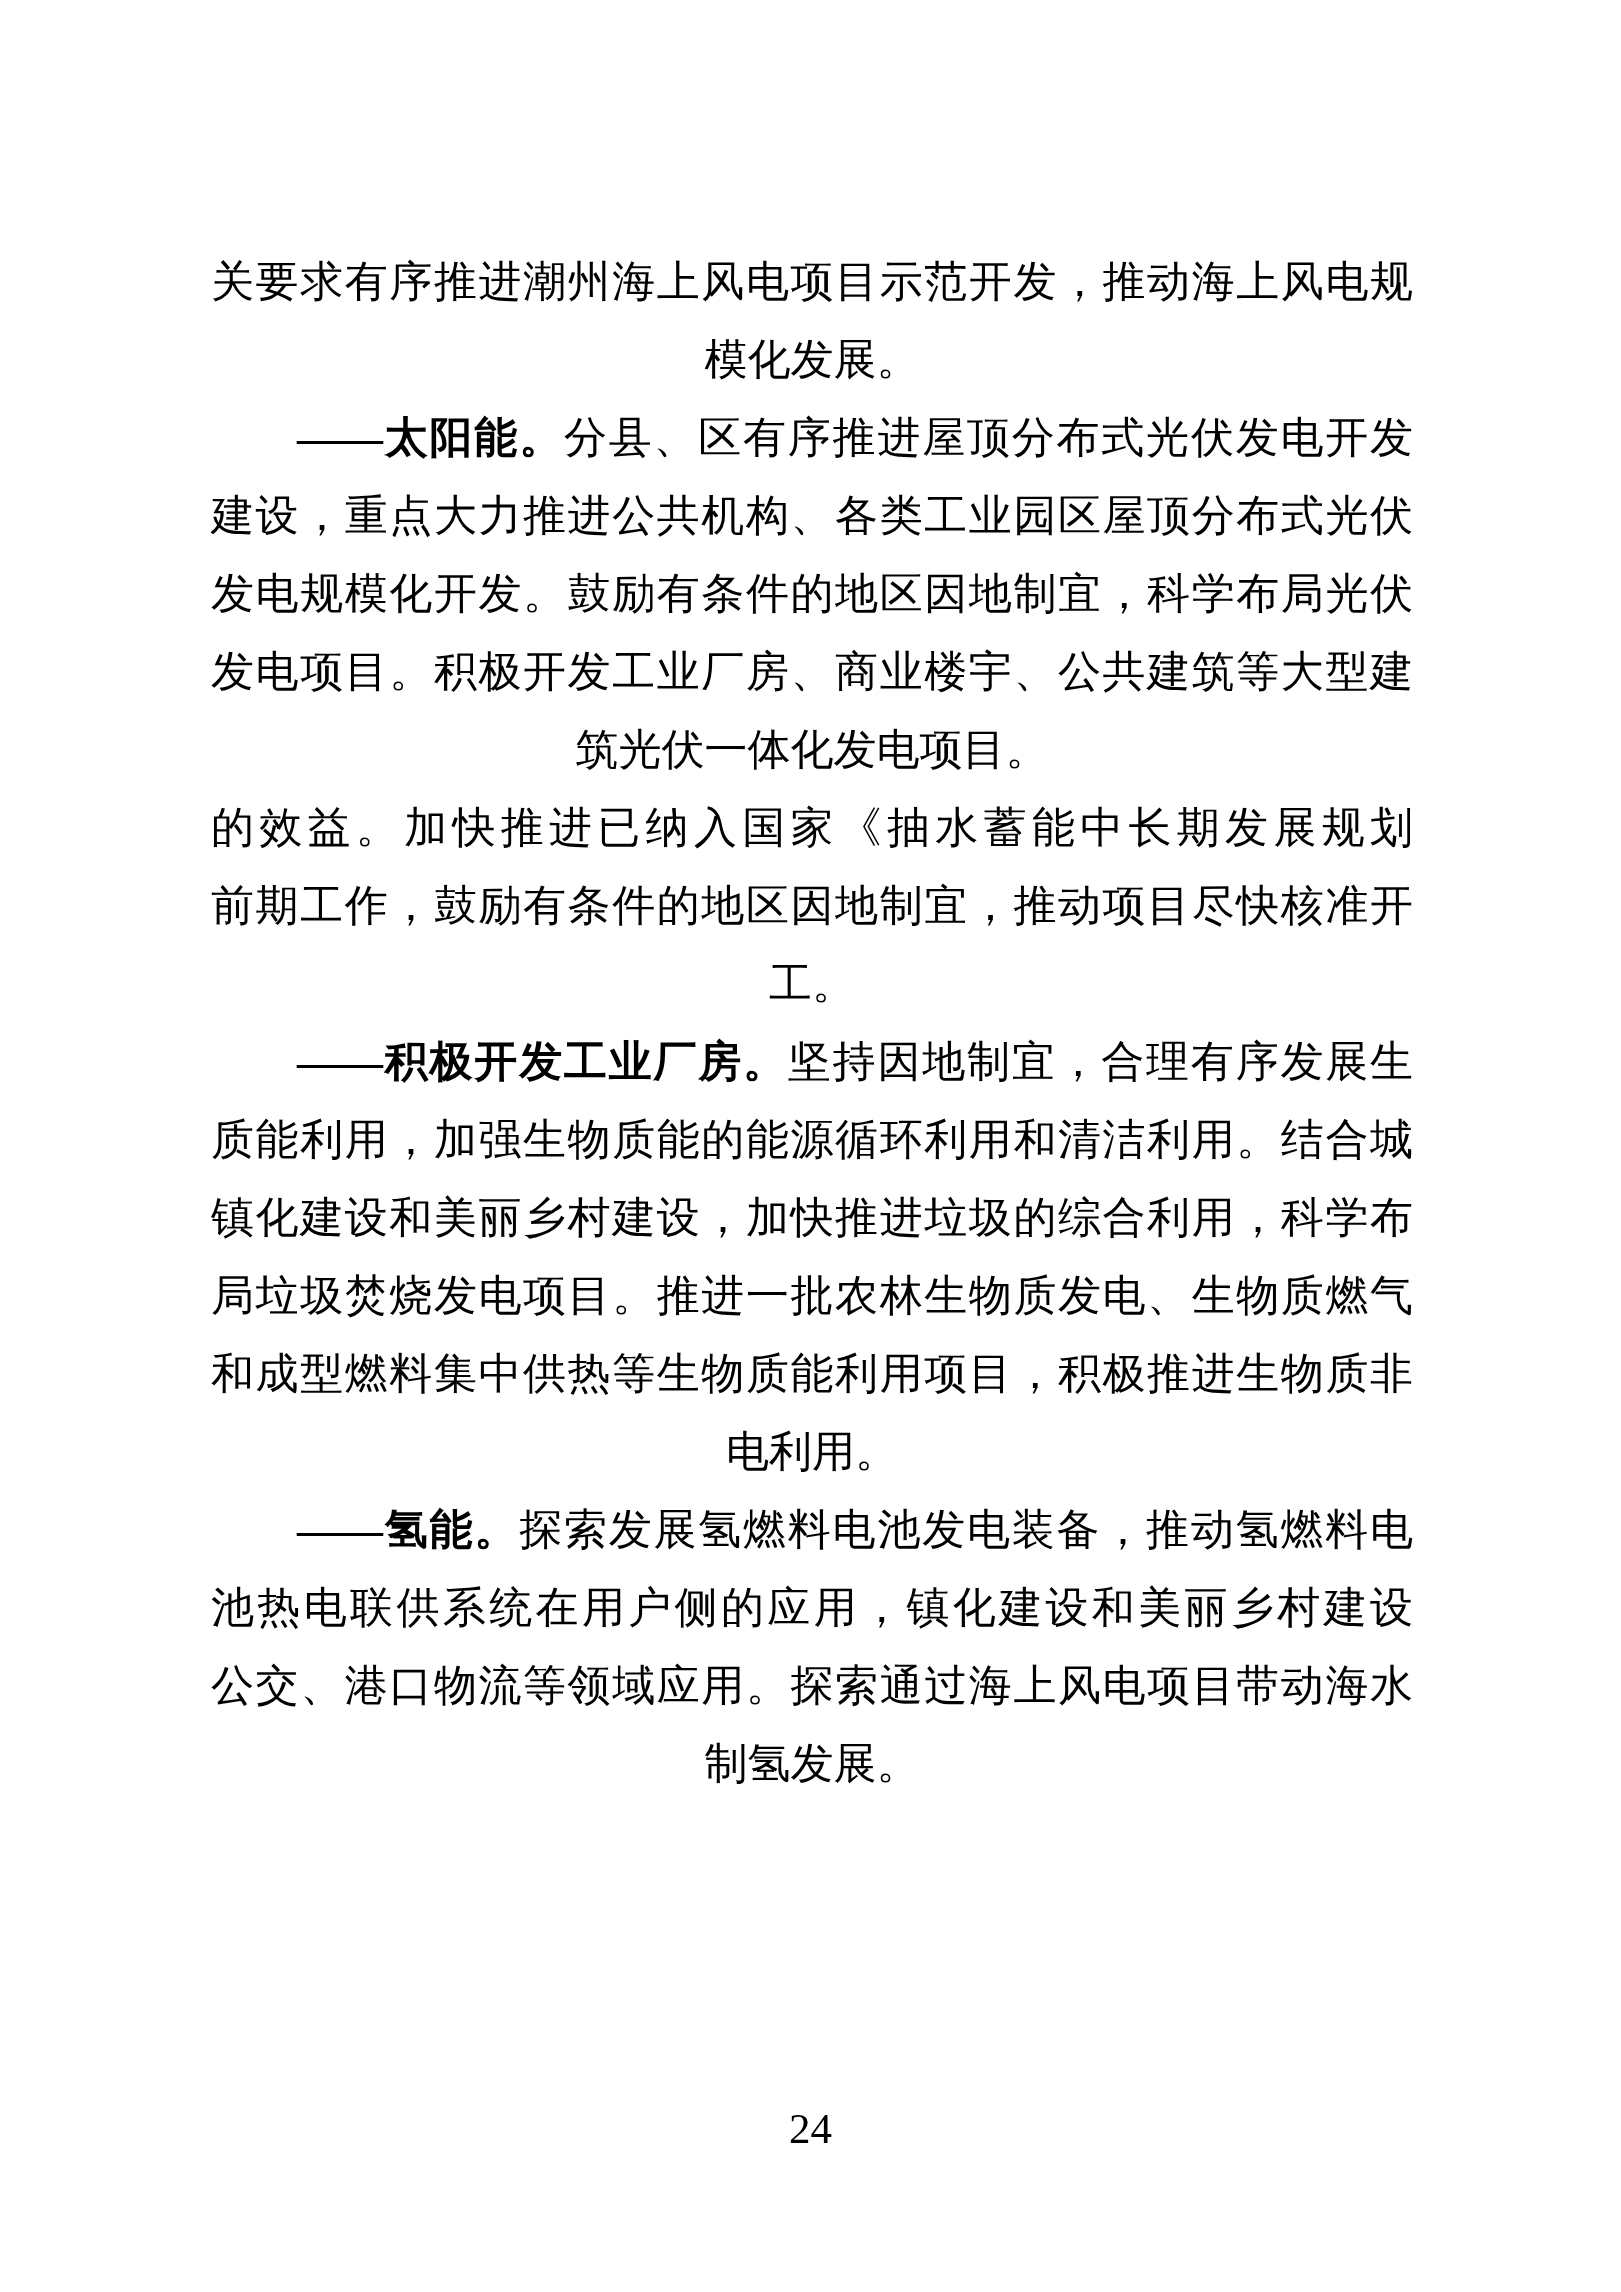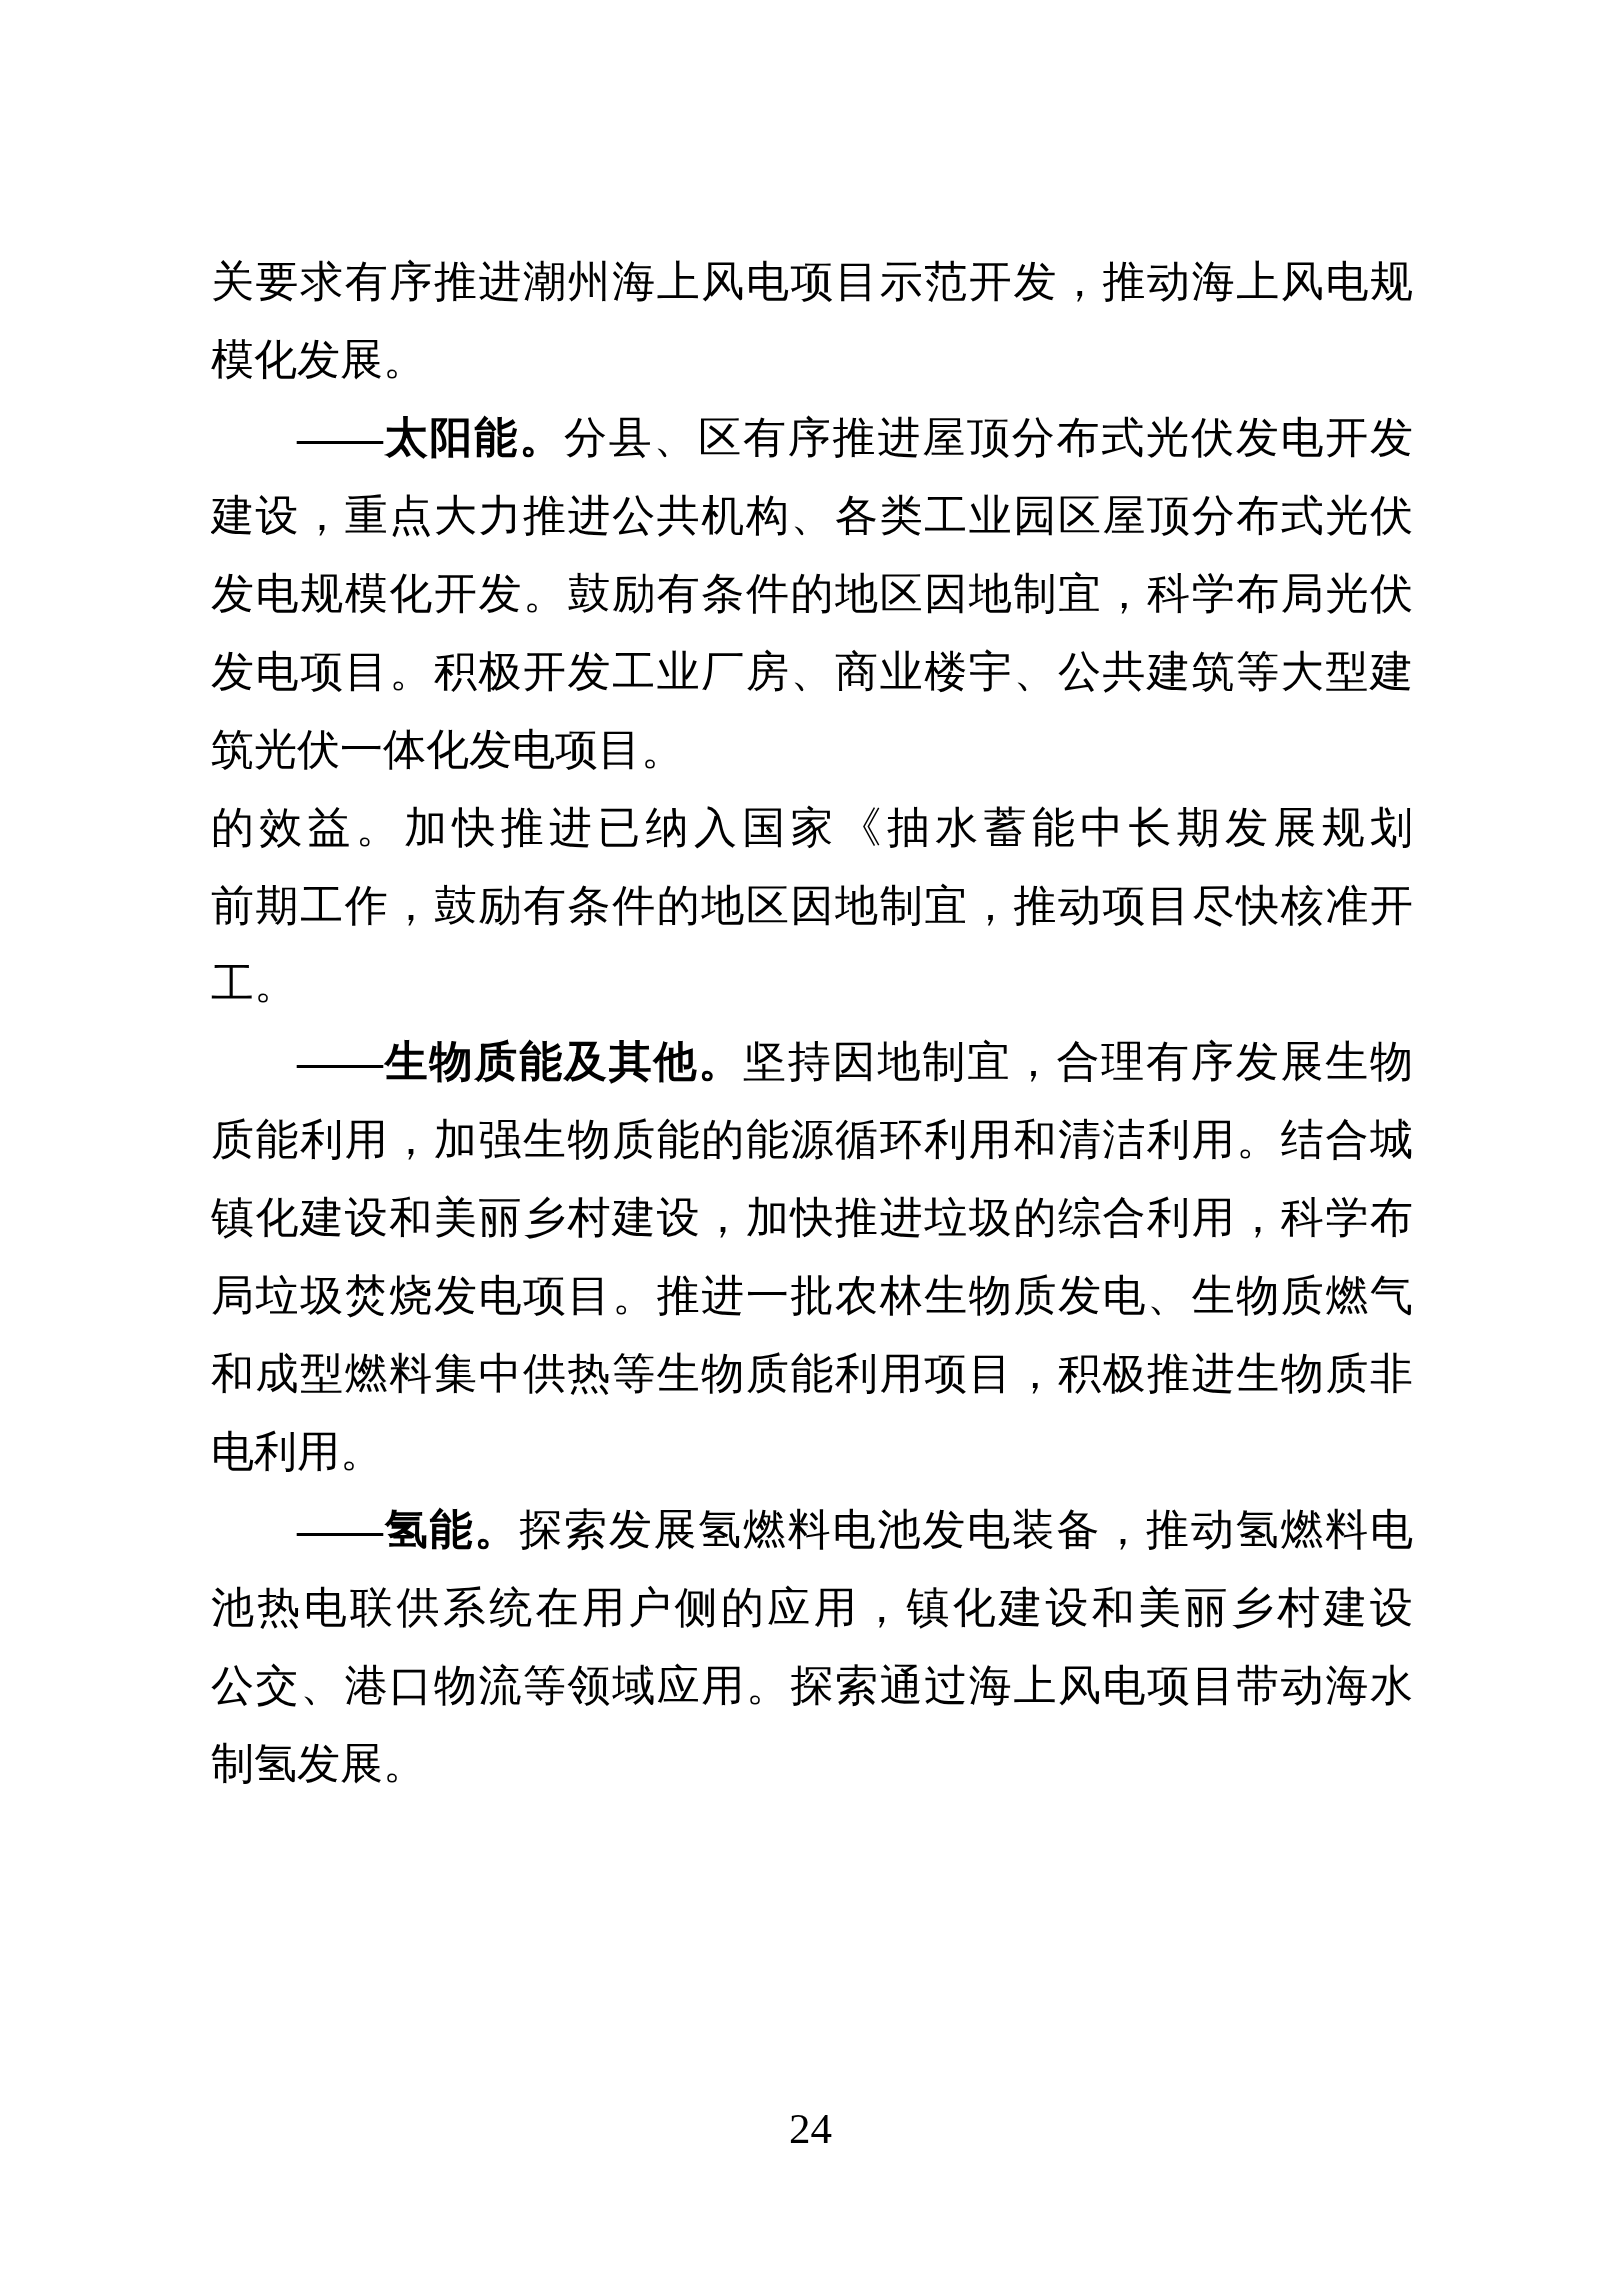--- a/index.html
+++ b/index.html
@@ -24,21 +24,21 @@
   }
   .paragraph {
     margin: 0;
     padding: 0;
   }
   .line {
     height: 78px;
     line-height: 78px;
     font-size: 43px;
     color: #000000;
-    text-align: left;
+    text-align: center;
     white-space: normal;
     overflow: hidden;
   }
   .line.fill {
     text-align: justify;
     text-align-last: justify;
     text-justify: auto;
   }
   .line.indent {
     text-indent: 86px;
@@ -75,21 +75,21 @@
         <div class="line fill">发电规模化开发。鼓励有条件的地区因地制宜，科学布局光伏</div>
         <div class="line fill">发电项目。积极开发工业厂房、商业楼宇、公共建筑等大型建</div>
         <div class="line">筑光伏一体化发电项目。</div>
       </div>
       <div class="paragraph">
         <div class="line fill">的效益。加快推进已纳入国家《抽水蓄能中长期发展规划</div>
         <div class="line fill">前期工作，鼓励有条件的地区因地制宜，推动项目尽快核准开</div>
         <div class="line">工。</div>
       </div>
       <div class="paragraph">
-        <div class="line fill indent"><span class="lead">——生物质能及其他。</span>坚持因地制宜，合理有序发展生物</div>
+        <div class="line fill indent"><span class="lead">——积极开发工业厂房。</span>坚持因地制宜，合理有序发展生物</div>
         <div class="line fill">质能利用，加强生物质能的能源循环利用和清洁利用。结合城</div>
         <div class="line fill">镇化建设和美丽乡村建设，加快推进垃圾的综合利用，科学布</div>
         <div class="line fill">局垃圾焚烧发电项目。推进一批农林生物质发电、生物质燃气</div>
         <div class="line fill">和成型燃料集中供热等生物质能利用项目，积极推进生物质非</div>
         <div class="line">电利用。</div>
       </div>
       <div class="paragraph">
         <div class="line fill indent"><span class="lead">——氢能。</span>探索发展氢燃料电池发电装备，推动氢燃料电</div>
         <div class="line fill">池热电联供系统在用户侧的应用，镇化建设和美丽乡村建设</div>
         <div class="line fill">公交、港口物流等领域应用。探索通过海上风电项目带动海水</div>

